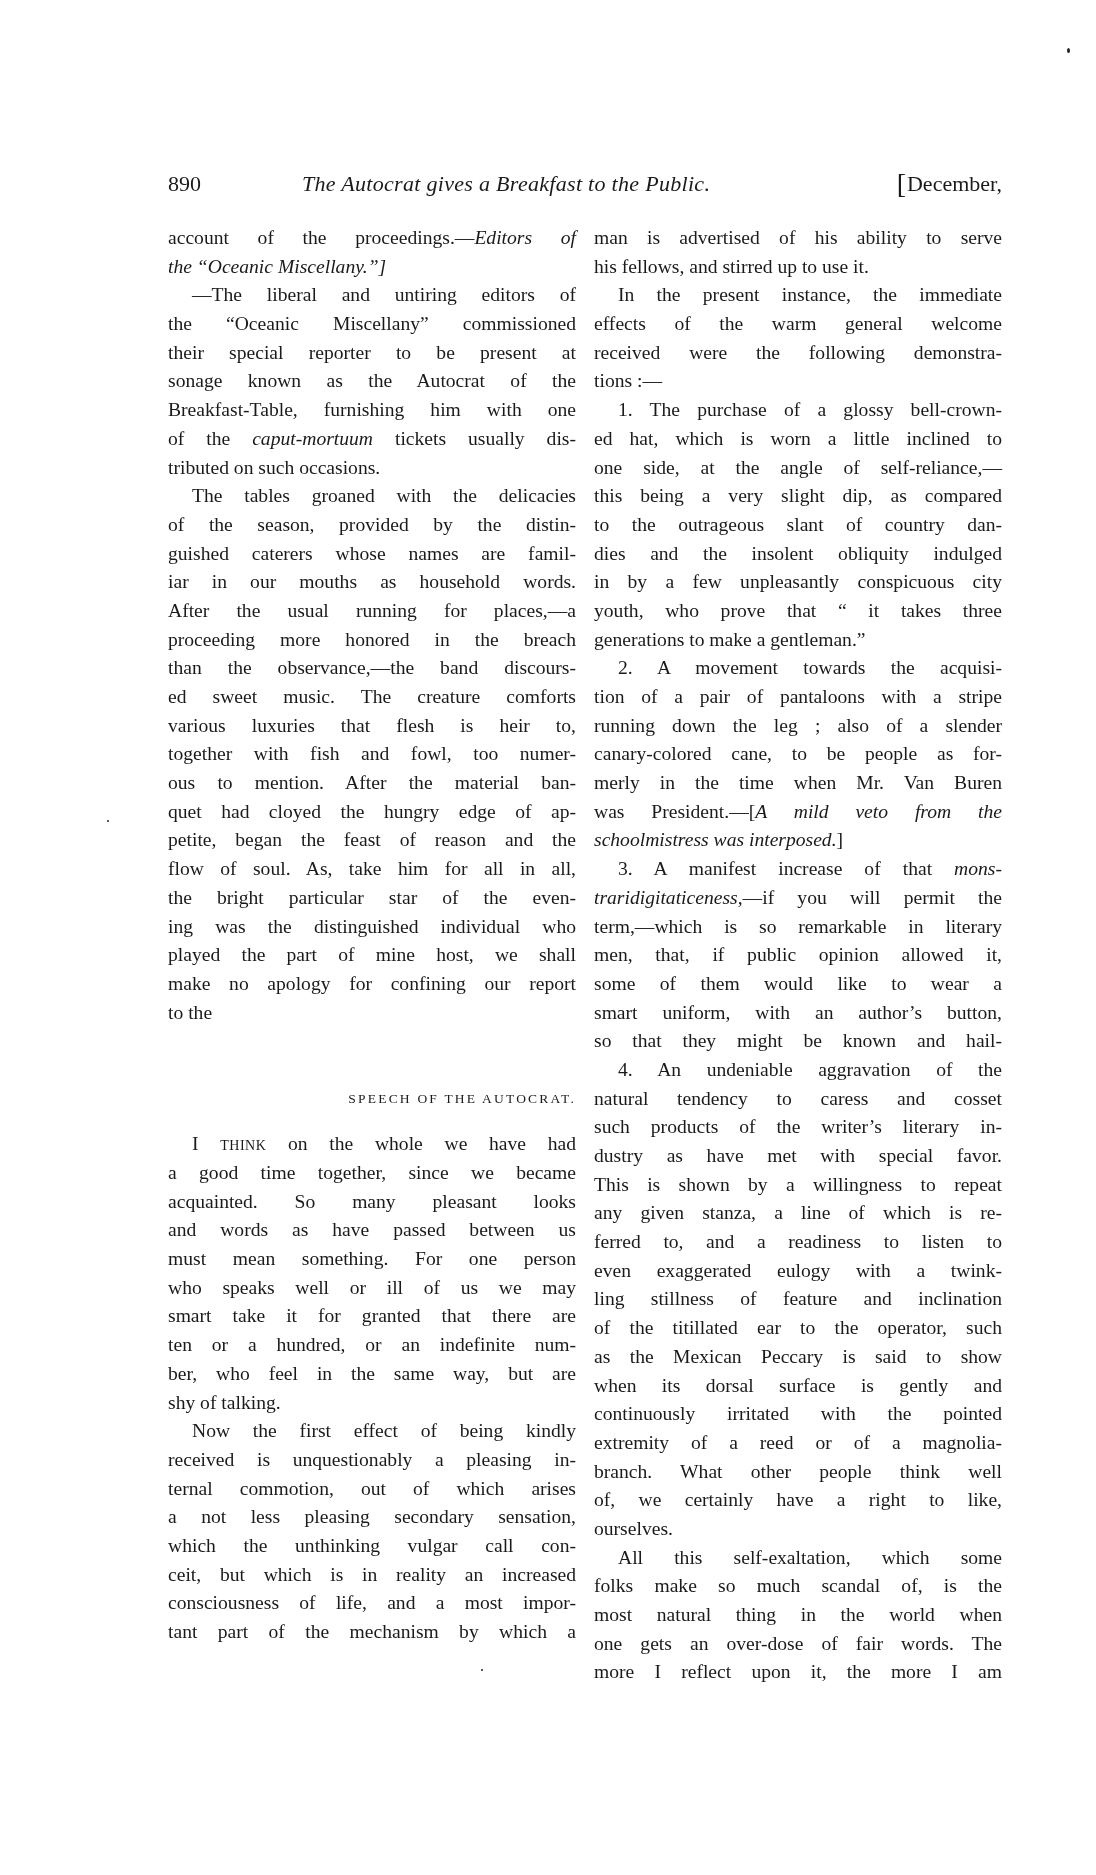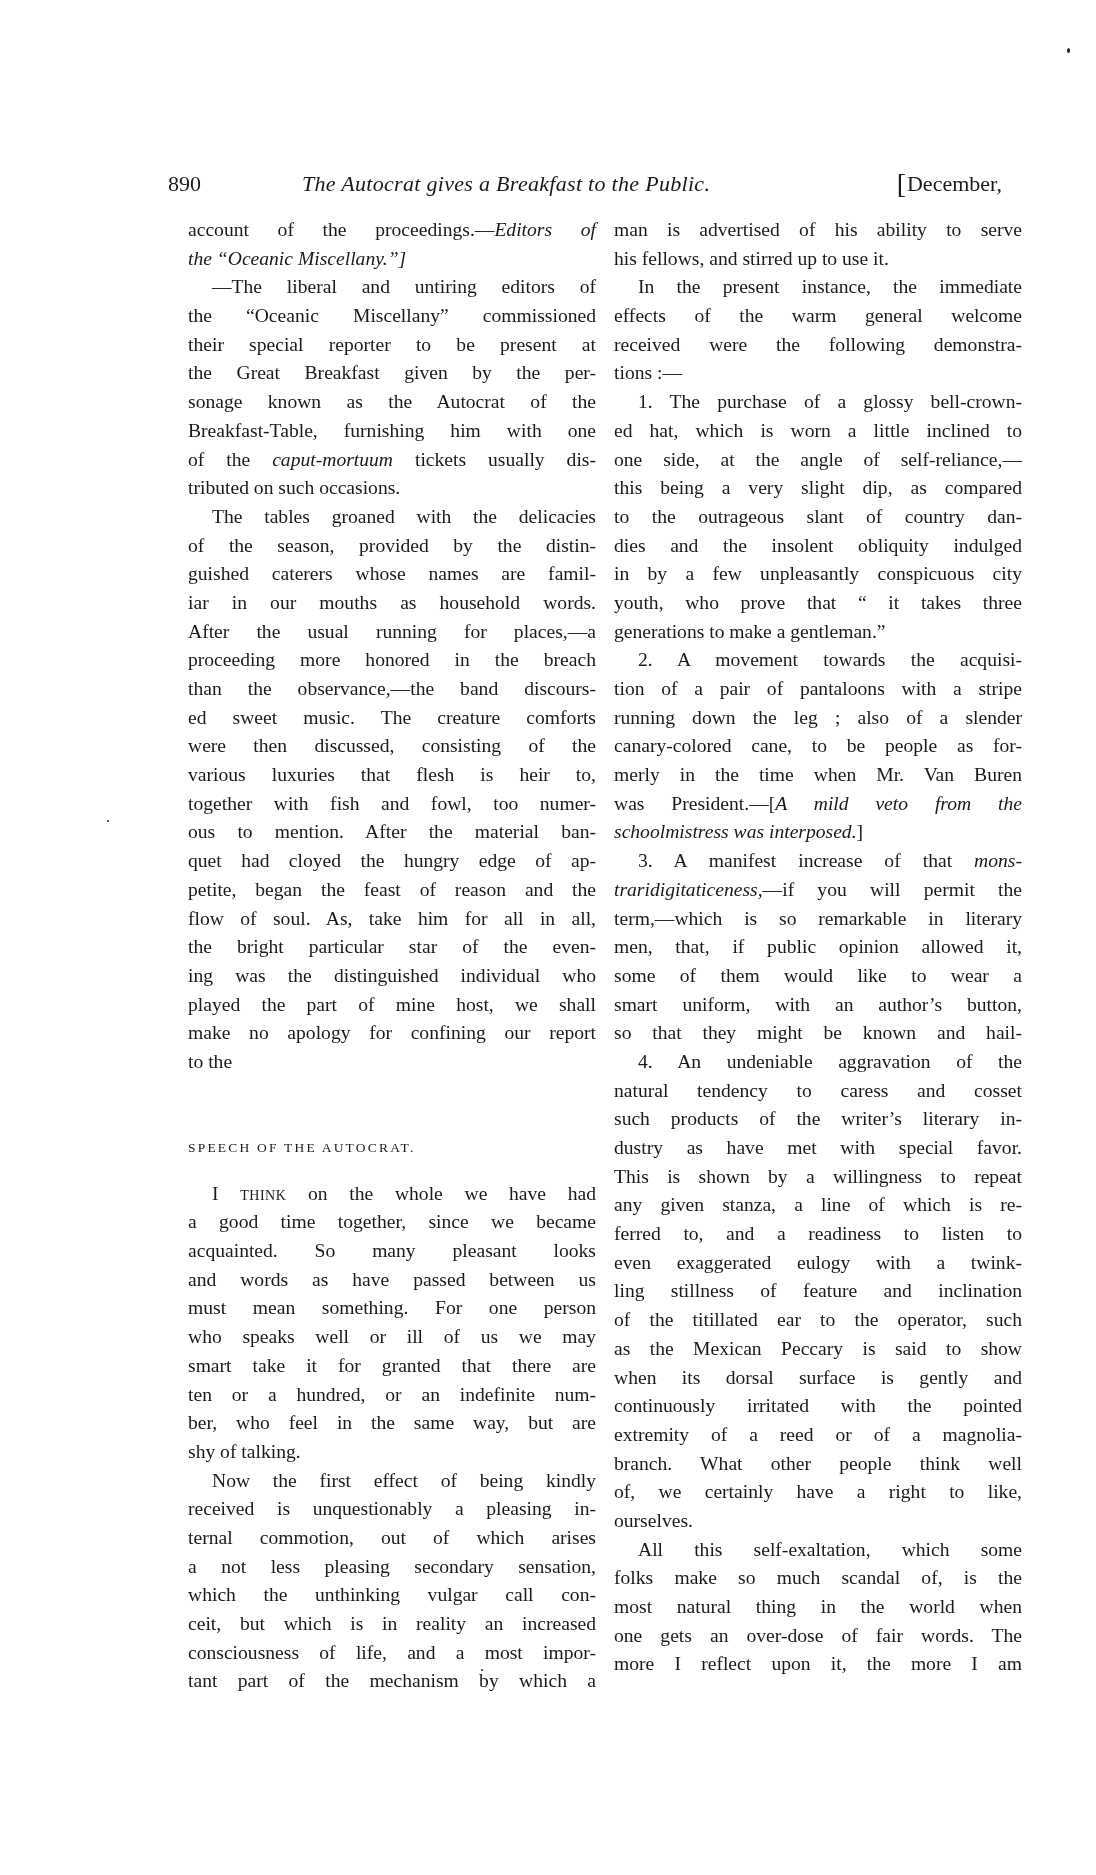--- a/index.html
+++ b/index.html
@@ -4,64 +4,62 @@
 <style>
   html, body { margin: 0; padding: 0; background: #ffffff; }
   body { width: 1096px; height: 1875px; position: relative; overflow: hidden;
          font-family: "Liberation Serif", "DejaVu Serif", serif; color: #1a1a1a; }
   .running-head { position: absolute; top: 168px; left: 168px; width: 834px; height: 32px;
                   font-size: 22px; line-height: 32px; }
   .page-num { position: absolute; left: 0; top: 0; }
   .run-title { position: absolute; left: 134px; top: 0; font-style: italic; letter-spacing: 0.3px; }
   .run-month { position: absolute; right: 0; top: 0; }
   .run-month .bracket { font-size: 28px; vertical-align: -2px; margin-right: 1px; }
-  .column { position: absolute; top: 216px; width: 408px; font-size: 19.6px; margin-left: 20px; }
+  .column { position: absolute; top: 224px; width: 408px; font-size: 19.6px; }
   .col-left { left: 168px; }
   .col-right { left: 594px; }
   .ln { display: block; height: 28.7px; line-height: 28.7px; white-space: nowrap;
         text-align: justify; text-align-last: justify; }
   .ln.last { text-align-last: left; }
   .ln.indent { padding-left: 24px; }
   .ln.blank { height: 28.7px; }
-  .heading { display: block; height: 28.7px; line-height: 28.7px; text-align: left;
+  .heading { display: block; height: 28.7px; line-height: 28.7px; text-align: right;
              font-size: 13.5px; letter-spacing: 2.2px; text-transform: uppercase; }
   em, .it { font-style: italic; }
   .sc { font-variant: small-caps; letter-spacing: 0.5px; }
   .speck { position: absolute; background: #222; border-radius: 50%; }
 </style>
 </head>
 <body>
 
 <div class="running-head">
   <span class="page-num">890</span>
   <span class="run-title">The Autocrat gives a Breakfast to the Public.</span>
   <span class="run-month"><span class="bracket">[</span><span>December,</span></span>
 </div>
 
 <div class="column col-left">
   <span class="ln"><span>account of the proceedings.—</span><em>Editors of</em></span>
   <span class="ln last it">the “Oceanic Miscellany.”]</span>
   <span class="ln indent">—The liberal and untiring editors of</span>
   <span class="ln">the “Oceanic Miscellany” commissioned</span>
   <span class="ln">their special reporter to be present at</span>
-  <span class="ln">the Great Breakfast given by the per-</span>
   <span class="ln">sonage known as the Autocrat of the</span>
   <span class="ln">Breakfast-Table, furnishing him with one</span>
   <span class="ln"><span>of the </span><em>caput-mortuum</em><span> tickets usually dis-</span></span>
   <span class="ln last">tributed on such occasions.</span>
 
   <span class="ln indent">The tables groaned with the delicacies</span>
   <span class="ln">of the season, provided by the distin-</span>
   <span class="ln">guished caterers whose names are famil-</span>
   <span class="ln">iar in our mouths as household words.</span>
   <span class="ln">After the usual running for places,—a</span>
   <span class="ln">proceeding more honored in the breach</span>
   <span class="ln">than the observance,—the band discours-</span>
   <span class="ln">ed sweet music.  The creature comforts</span>
-  <span class="ln">were then discussed, consisting of the</span>
   <span class="ln">various luxuries that flesh is heir to,</span>
   <span class="ln">together with fish and fowl, too numer-</span>
   <span class="ln">ous to mention.  After the material ban-</span>
   <span class="ln">quet had cloyed the hungry edge of ap-</span>
   <span class="ln">petite, began the feast of reason and the</span>
   <span class="ln">flow of soul.  As, take him for all in all,</span>
   <span class="ln">the bright particular star of the even-</span>
   <span class="ln">ing was the distinguished individual who</span>
   <span class="ln">played the part of mine host, we shall</span>
   <span class="ln">make no apology for confining our report</span>

